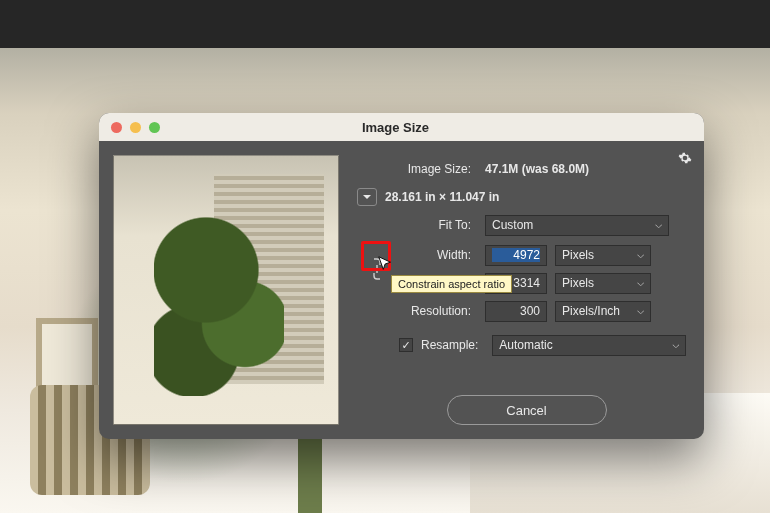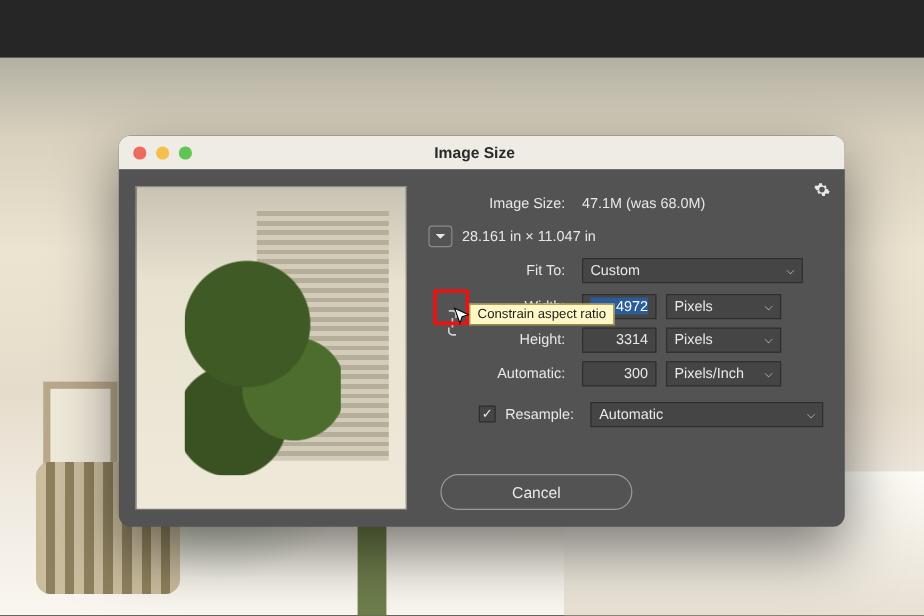--- a/index.html
+++ b/index.html
@@ -43,21 +43,21 @@
   .preview-inner::before{content:"";position:absolute;inset:18px 14px 40px 100px;
     background:repeating-linear-gradient(0deg,#d2ccba 0 4px,#b6ae98 4px 8px);}
   .preview-inner::after{content:"";position:absolute;left:40px;top:60px;width:130px;height:180px;
     background:radial-gradient(circle at 40% 30%,#3f5a24 0 35%,transparent 36%),
                radial-gradient(circle at 70% 60%,#4c6d2d 0 30%,transparent 31%),
                radial-gradient(circle at 30% 75%,#3a5221 0 28%,transparent 29%);}
 
   .controls { flex:1; padding:14px 16px 12px 8px; color:#e8e8e8; font-size:12px; position:relative; }
   .row { display:flex; align-items:center; height:28px; gap:8px; }
   .lbl { width:120px; text-align:right; padding-right:6px; white-space:nowrap; }
-  .val { color:#e8e8e8; }
+  .val { color:#e8e8e8;font-weight:bold; }
   .gear { position:absolute; right:12px; top:10px; color:#e8e8e8; cursor:pointer; font-size:14px; }
 
   .chev-box { width:20px; height:18px; border:1px solid #8a8a8a; border-radius:3px;
               display:flex; align-items:center; justify-content:center; background:#535353; }
   .chev-box svg{width:10px;height:10px;fill:#e8e8e8}
 
   .select, .numbox {
     height:21px; background:#454545; border:1px solid #2e2e2e; color:#e8e8e8;
     font-size:12px; padding:0 6px; display:flex; align-items:center; position:relative;
   }
@@ -70,28 +70,28 @@
   .wh-block{position:relative; margin-top:2px;}
   .link-icon{
     position:absolute; left:8px; top:6px; width:24px; height:44px;
     display:flex; align-items:center; justify-content:center; cursor:pointer;
   }
   .link-icon svg{width:12px;height:26px;stroke:#cfcfcf;fill:none;stroke-width:1.4}
   .hl{position:absolute;left:4px;top:0;width:30px;height:30px;border:3px solid #e11;border-radius:2px;pointer-events:none}
   .cursor{position:absolute;left:20px;top:14px;width:18px;height:18px;pointer-events:none}
   .cursor svg{width:18px;height:18px}
   .tooltip{
-    position:absolute; left:34px; top:12px; background:#fff8c6; border:1px solid #9a8a40;
+    position:absolute; left:34px; top:34px; background:#fff8c6; border:1px solid #9a8a40;
     color:#222; font-size:11px; padding:2px 6px; white-space:nowrap; z-index:5;
   }
 
   .chk{width:14px;height:14px;border:1px solid #2e2e2e;background:#454545;display:flex;align-items:center;justify-content:center}
   .chk.checked::after{content:"✓";font-size:11px;color:#e8e8e8;line-height:1}
 
-  .btnrow{position:absolute;left:0;right:0;bottom:14px;display:flex;gap:34px;justify-content:space-between;padding:0 18px}
+  .btnrow{position:absolute;left:0;right:0;bottom:14px;display:flex;gap:34px;justify-content:center;padding:0 18px}
   .btn{flex:1;max-width:160px;height:30px;border:1px solid #9a9a9a;border-radius:16px;
        background:transparent;color:#e8e8e8;font-size:13px;display:flex;align-items:center;justify-content:center;cursor:pointer}
 </style>
 </head>
 <body>
 
 <div class="bg-photo">
   <div class="frame"></div>
   <div class="chair"></div>
   <div class="bed"></div>
@@ -180,21 +180,21 @@
             <input value="3314" style="">
           </div>
           <div class="select w-unit">
             <span>Pixels</span>
             <span class="caret">⌵</span>
           </div>
         </div>
       </div>
 
       <div class="row" style="padding-left:34px">
-        <div class="lbl" style="width:86px">Automatic:</div>
+        <div class="lbl" style="width:86px">Resolution:</div>
         <div class="numbox w-num">
           <input value="300" style="">
         </div>
         <div class="select w-unit">
           <span>Pixels/Inch</span>
           <span class="caret">⌵</span>
         </div>
       </div>
 
       <div class="row" style="margin-top:6px">

